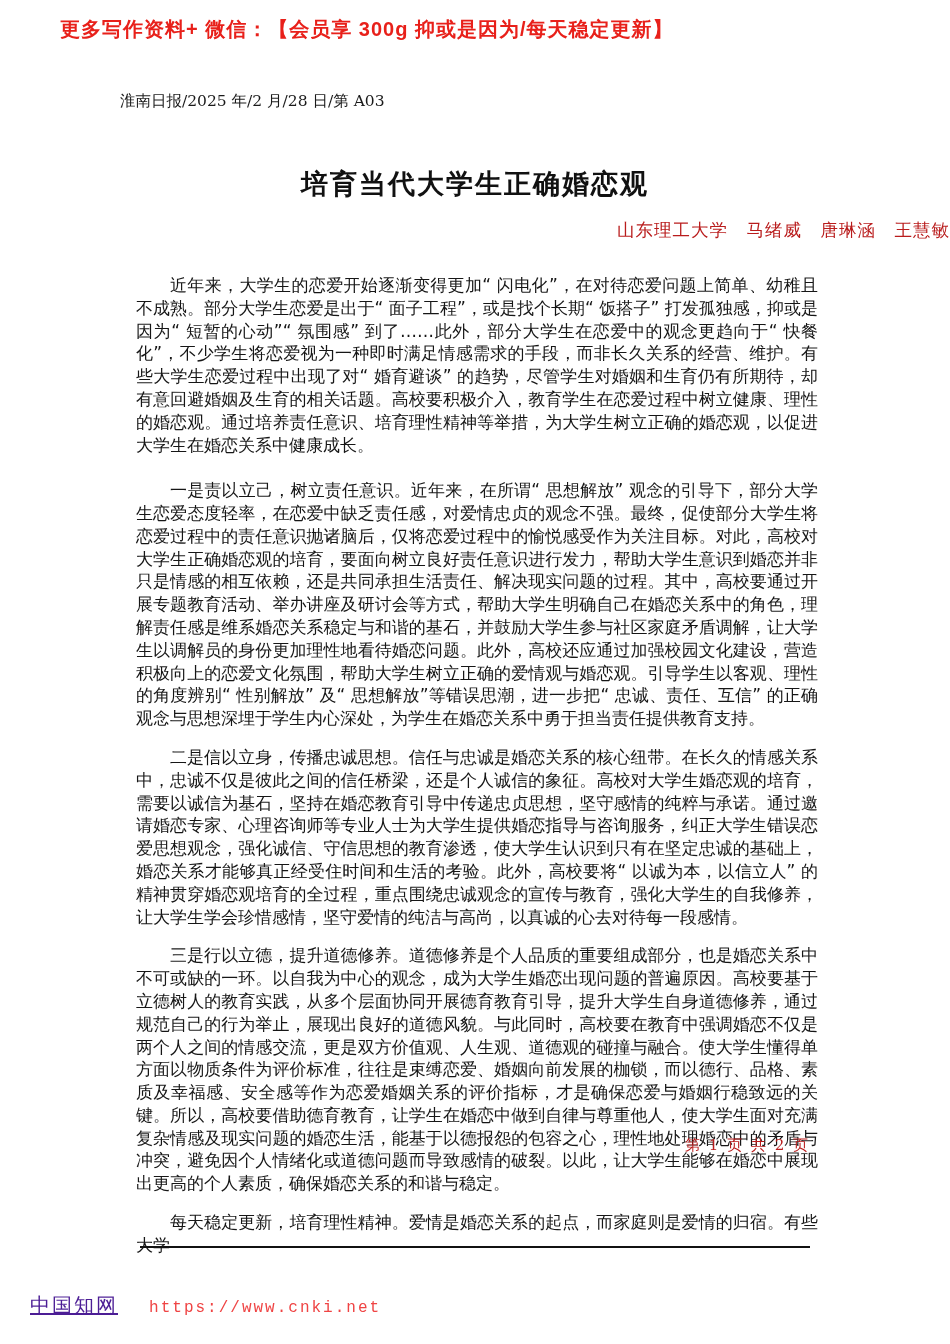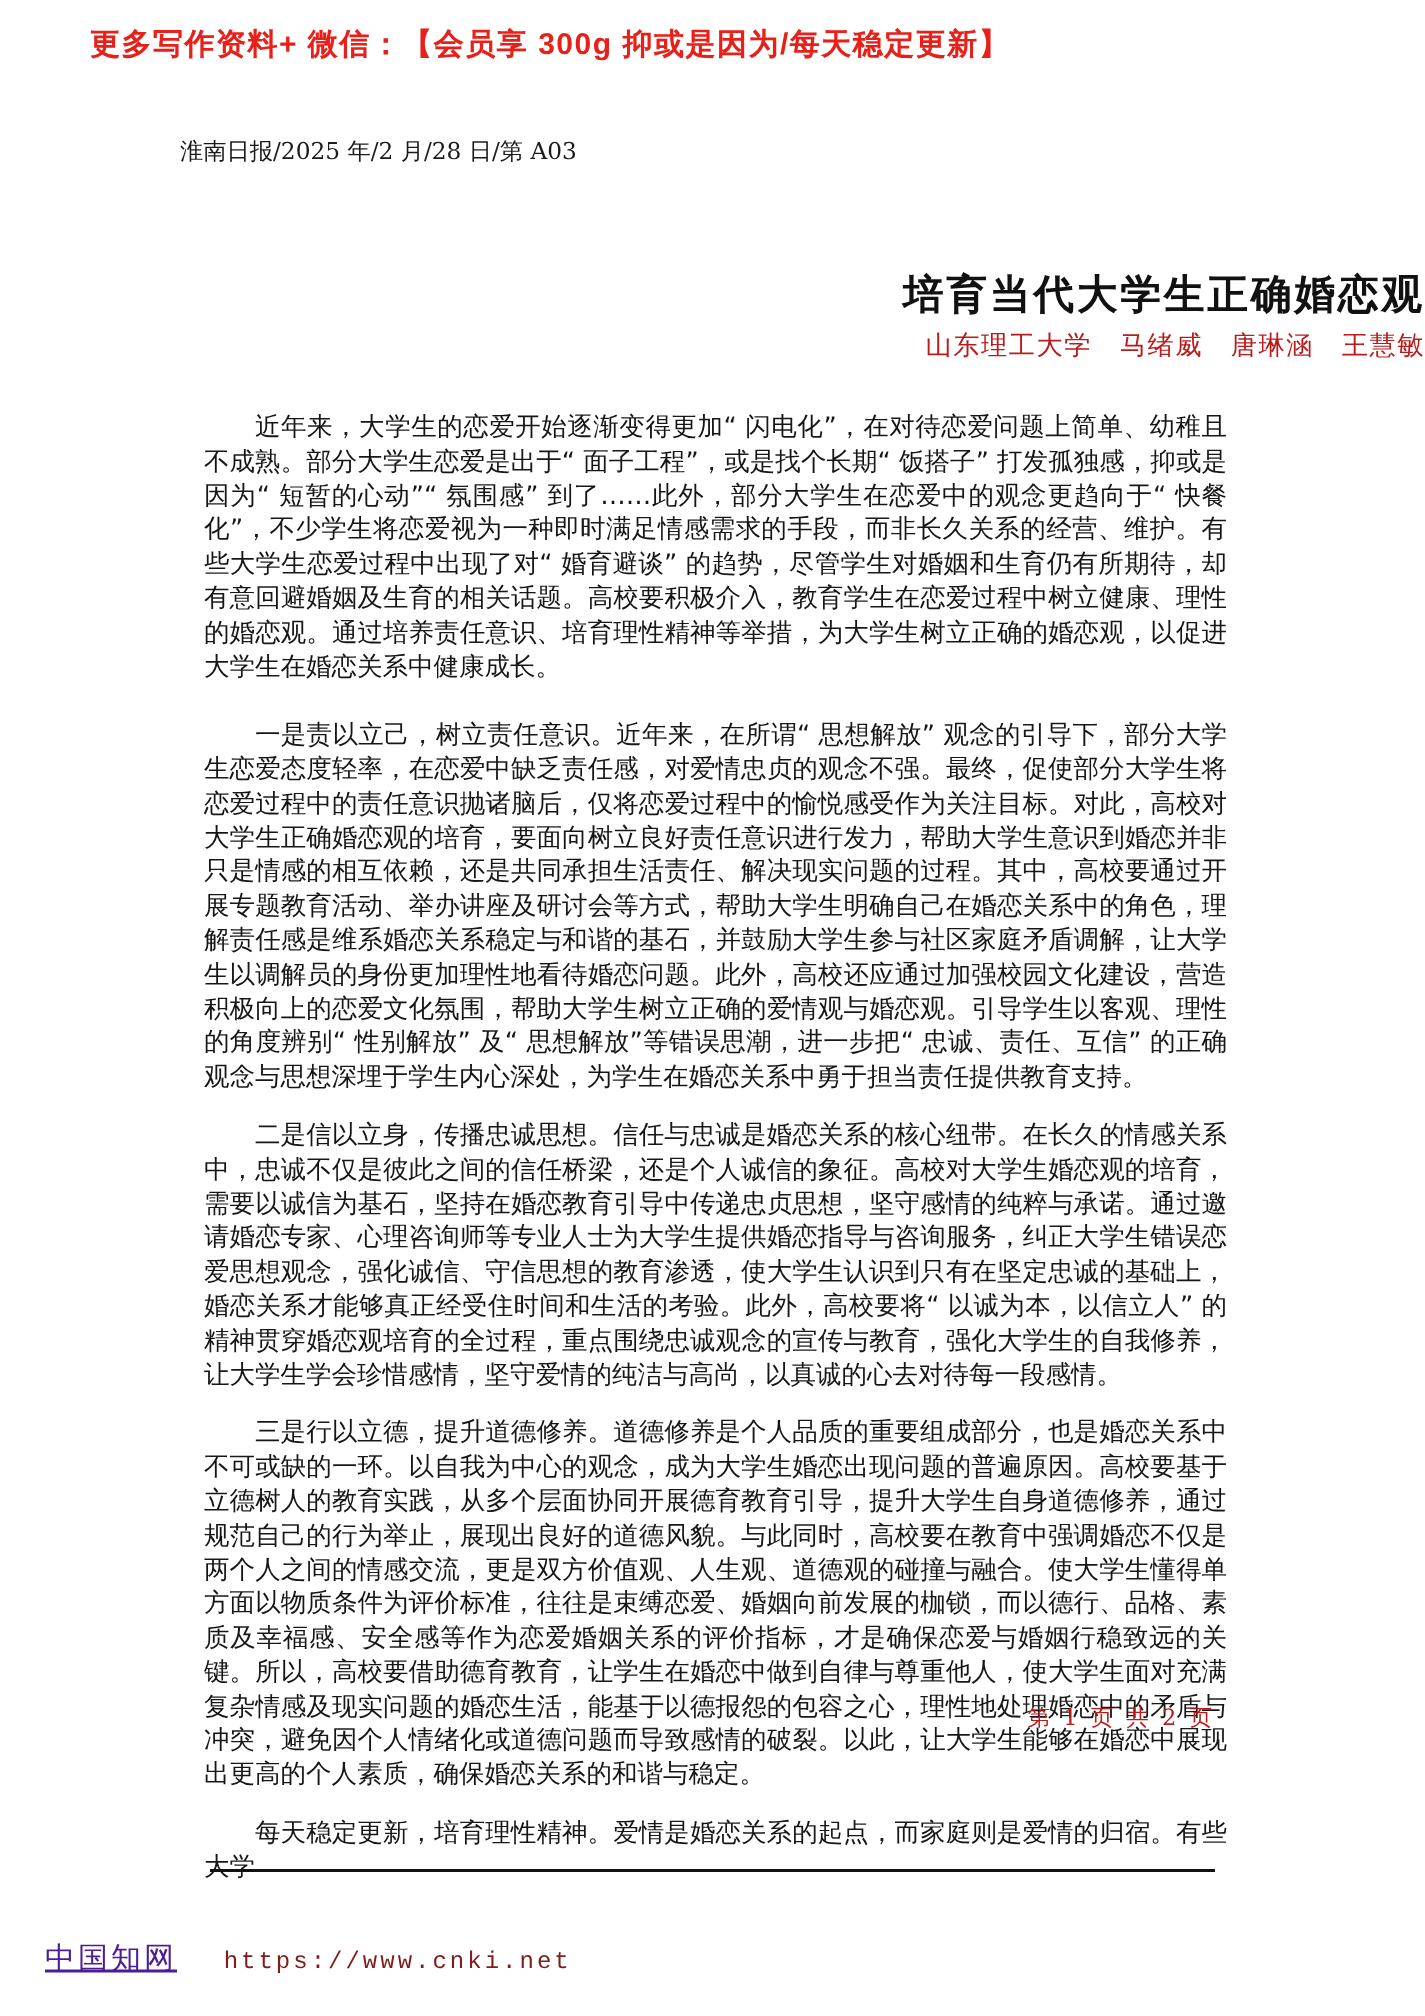--- a/index.html
+++ b/index.html
@@ -33,22 +33,22 @@
     font-family: "DejaVu Serif", "Liberation Serif", serif;
     font-size: 15.5px;
     line-height: 26px;
     color: #1a1a1a;
     text-align: right;
   }
   .article-title {
     position: absolute;
     left: 0;
     right: 0;
-    top: 160px;
-    text-align: right;
+    top: 148px;
+    text-align: center;
     font-size: 27px;
     font-weight: 600;
     color: #111111;
     letter-spacing: 2px;
   }
   .article-byline {
     position: absolute;
     left: 0;
     right: 0;
     top: 218px;
@@ -102,21 +102,21 @@
   .watermark .brand {
     font-family: "DejaVu Serif", "Liberation Serif", serif;
     font-size: 20px;
     color: #4c1d95;
     letter-spacing: 2px;
     text-decoration: underline;
   }
   .watermark .url {
     font-family: "Liberation Mono", "DejaVu Sans Mono", monospace;
     font-size: 16px;
-    color: #7f1d1d;
+    color: #ef4444;
     letter-spacing: 2px;
     margin-left: 26px;
   }
 </style>
 </head>
 <body>
 
 <div class="page">
 
   <div class="promo-banner">更多写作资料+ 微信：【会员享 300g 抑或是因为/每天稳定更新】</div>

